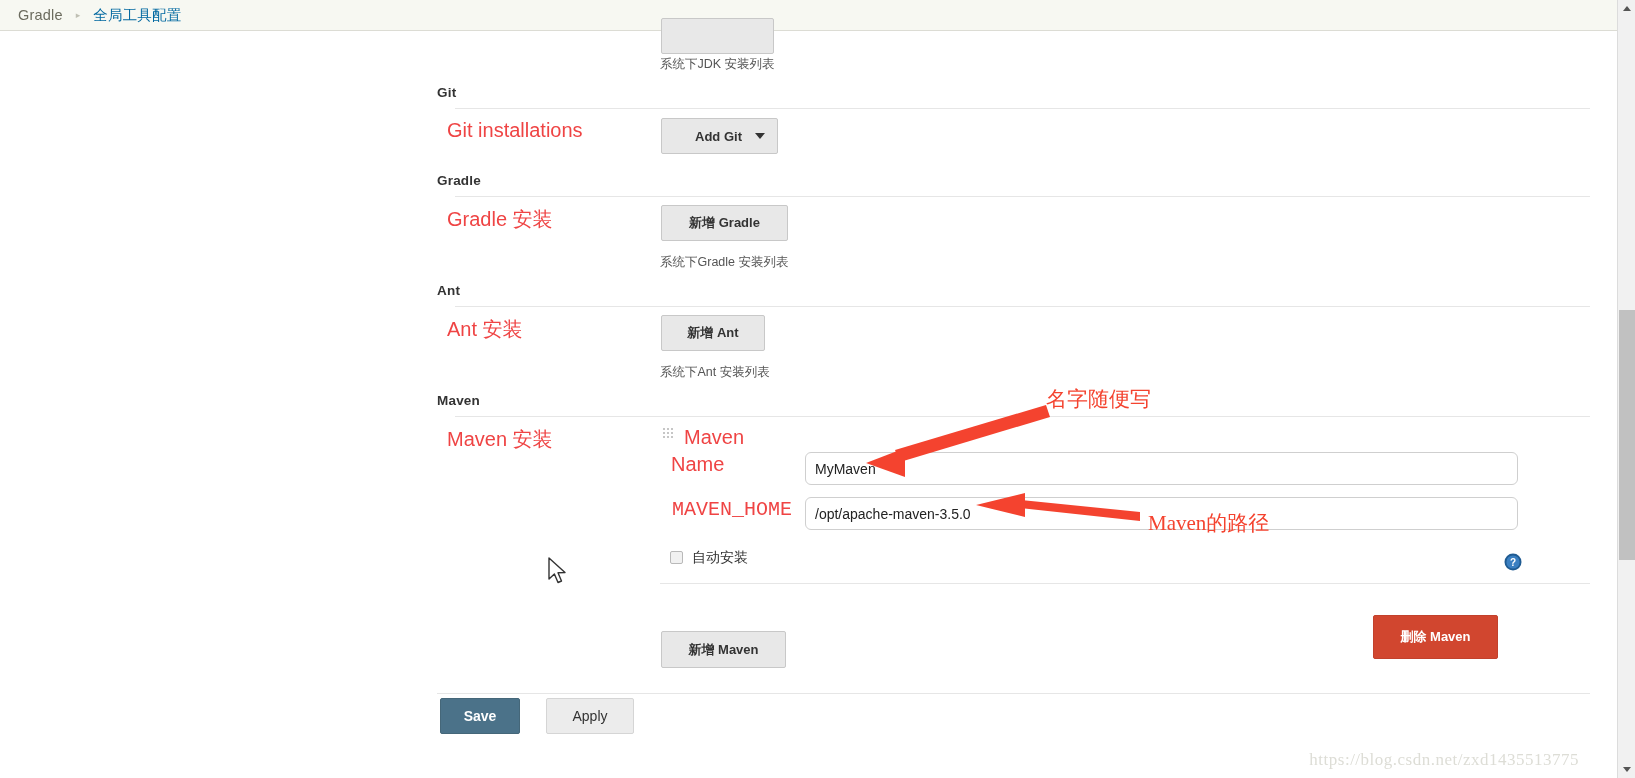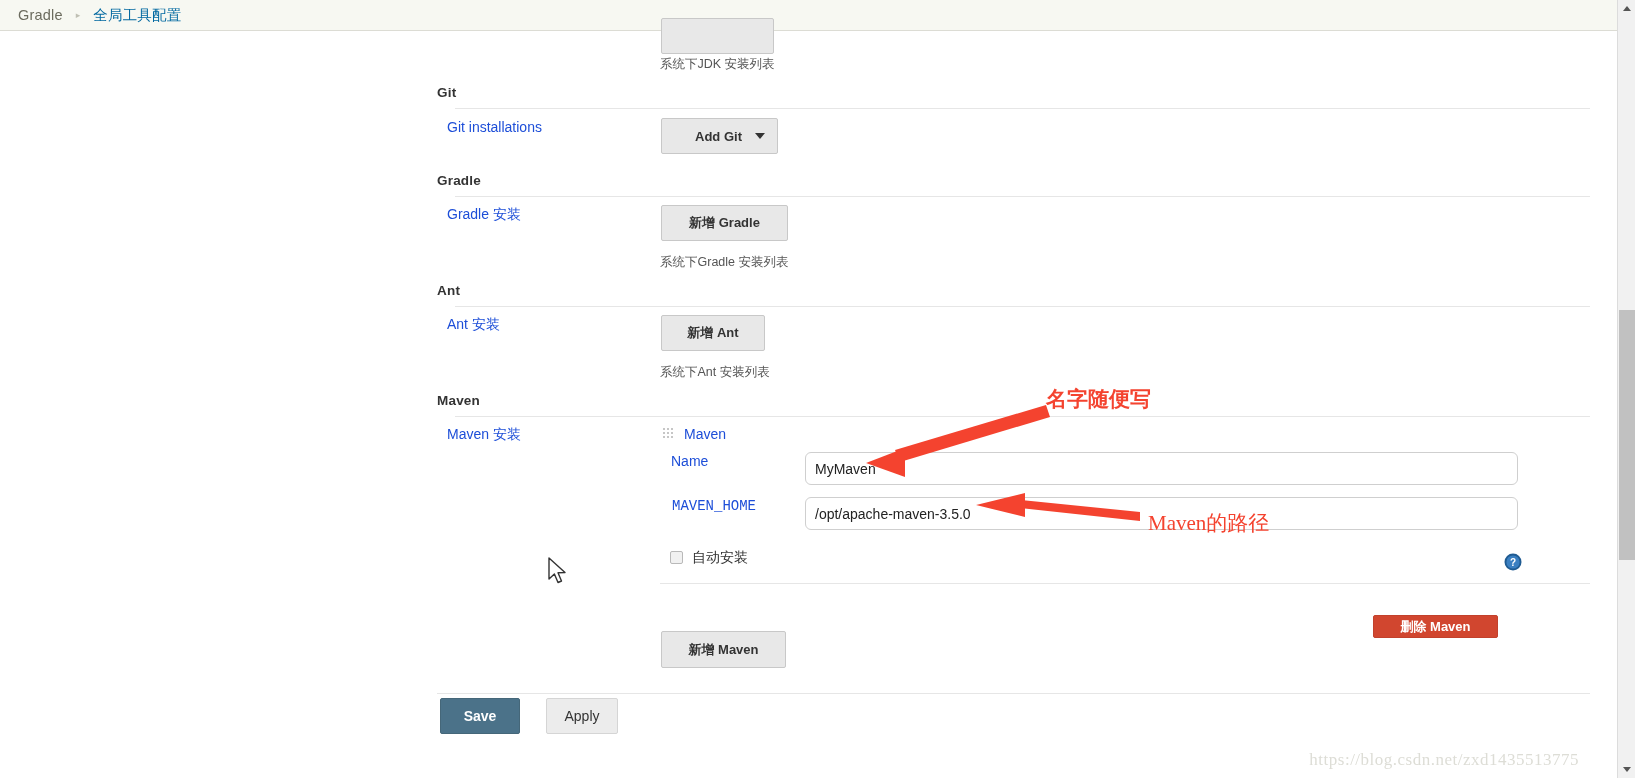--- a/index.html
+++ b/index.html
@@ -72,22 +72,22 @@
   }
   .section-rule {
     position: absolute;
     height: 1px;
     background: #e6e6e6;
     left: 455px;
     right: 27px;
   }
   .row-label {
     position: absolute;
-    font-size: 14px;
-    color: #1d4ed8;
+    font-size: 20px;
+    color: #ef4444;
   }
   .help-text {
     position: absolute;
     font-size: 12.5px;
     color: #555;
   }
 
   
   .btn-grey {
     position: absolute;
@@ -365,54 +365,54 @@
   <div class="checkbox-label" style="left:692px; top:517px;">自动安装</div>
 
   <svg class="help-icon" style="left:1504px; top:521px;" viewBox="0 0 18 18">
     <circle cx="9" cy="9" r="8.5" fill="#1f5b92"></circle>
     <circle cx="9" cy="9" r="6.6" fill="#3a7fc1"></circle>
     <text x="9" y="13" text-anchor="middle" font-size="10" font-family="Liberation Sans, sans-serif" font-weight="bold" fill="#ffffff">?</text>
   </svg>
 
   <div class="section-rule" style="top:551px; left:660px; right:27px;"></div>
 
-  <div class="btn-red" style="left:1373px; top:583px; width:125px; height:23px;align-items:center;">
+  <div class="btn-red" style="left:1373px; top:583px; width:125px; height:44px;align-items:center;">
     <span>删除 Maven</span>
   </div>
 
   <div class="btn-grey" style="left:661px; top:599px; width:125px; height:37px;">
     <span>新增 Maven</span>
   </div>
 
   <div class="section-rule" style="top:661px; left:437px; right:27px;"></div>
 
   <div class="btn-primary" style="left:440px; top:666px; width:80px; height:36px;">
     <span>Save</span>
   </div>
-  <div class="btn-secondary" style="left:546px; top:666px; width:72px; height:36px;">
+  <div class="btn-secondary" style="left:546px; top:666px; width:88px; height:36px;">
     <span>Apply</span>
   </div>
 
 </div>
 
 <div id="annot-layer">
   <svg width="1635" height="778" style="position:absolute;left:0;top:0;">
 
     <g>
       <polygon points="1046,405 1050,417 900,462 895,450" fill="#f4432f"></polygon>
       <polygon points="905,448 905,477 866,463" fill="#f4432f"></polygon>
     </g>
 
     <g>
       <polygon points="1140,512 1140,521 1020,508 1021,500" fill="#f4432f"></polygon>
       <polygon points="1025,493 1025,517 976,505" fill="#f4432f"></polygon>
     </g>
   </svg>
 
-  <div class="annot-text" style="left:1046px; top:385px; font-size:21px;font-weight:bold;">名字随便写</div>
+  <div class="annot-text" style="left:1046px; top:385px; font-size:21px;">名字随便写</div>
 
   <div class="annot-text" style="left:1148px; top:509px; font-size:21px;">Maven的路径</div>
 </div>
 
 <svg id="mouse-cursor" viewBox="0 0 20 30">
   <path d="M1,1 L1,22 L6.4,17 L10,25.5 L13.5,24 L10,15.8 L17,15.5 Z" fill="#ffffff" stroke="#333333" stroke-width="1.4" stroke-linejoin="round"></path>
 </svg>
 
 <div id="watermark">https://blog.csdn.net/zxd1435513775</div>
 

